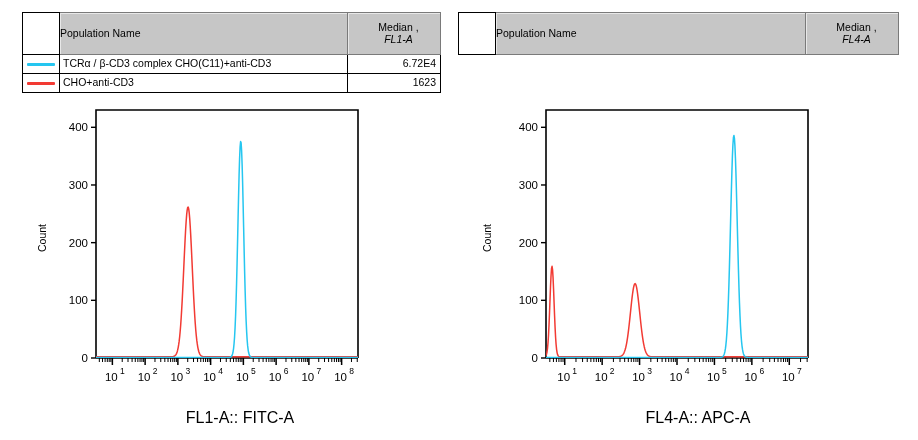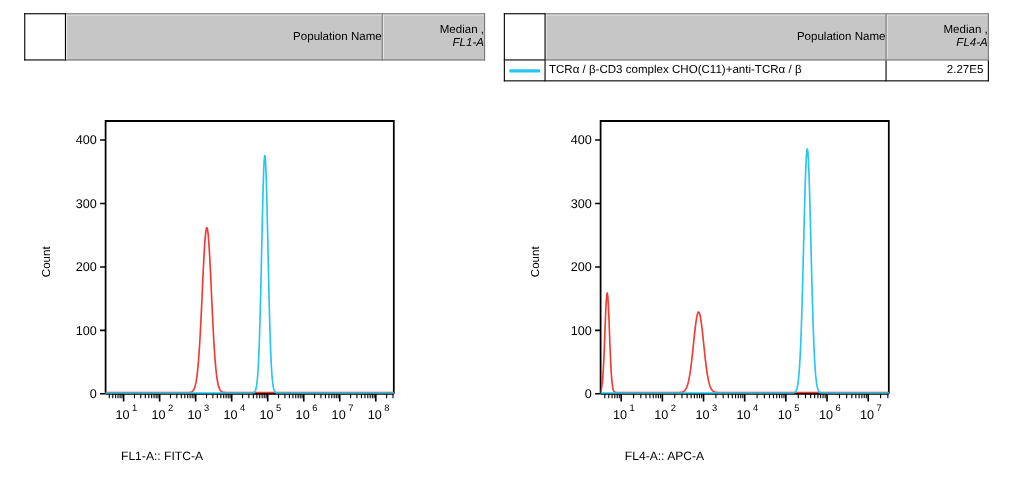--- a/index.html
+++ b/index.html
@@ -22,27 +22,27 @@
     line-height:1.12;
   }
   .legend-table td{
     border:1px solid #000;
     padding:0;
     vertical-align:middle;
     background:#fff;
   }
   .legend-table td.hdr{
     background:#c6c6c6;
-    text-align:right;
+    text-align:left;
     height:41px;
     border:1px solid #7a7a7a;
     box-shadow:inset 1px 1px 0 #e8e8e8;
   }
   .legend-table td.hdr.left-al{
-    text-align:right;
+    text-align:center;
     padding-left:9px;
   }
   .legend-table td.hdr.blank{
     background:#fff;
     border:1px solid #000;
     box-shadow:none;
   }
   .legend-table td.swatch-cell{
     height:18px;
     padding:0 4px;
@@ -65,21 +65,22 @@
     height:3px;
     border-radius:1px;
   }
   .hdr-line2{display:block;font-style:italic;}
 
   
   .plot-wrap{position:absolute;}
   .plot-svg{display:block;}
   .axis-title{
     position:absolute;
-    font-size:11px;
+    font-size:16px;
+    text-align:center;
     white-space:nowrap;
   }
   .ylab{
     position:absolute;
     font-size:10.5px;
     transform:rotate(-90deg);
     transform-origin:left top;
     white-space:nowrap;
   }
   text{font-family:"Liberation Sans", sans-serif;}
@@ -96,20 +97,34 @@
         <col style="width:93px">
       </colgroup>
     <tbody>
       <tr>
         <td class="hdr blank"></td>
         <td class="hdr">Population Name</td>
         <td class="hdr left-al">
           <span>Median ,</span>
           <span class="hdr-line2">FL1-A</span>
         </td>
+      </tr>
+      <tr>
+        <td class="swatch-cell">
+          <span class="swatch" style="background:#25c6f0"></span>
+        </td>
+        <td class="name-cell">TCRα / β-CD3 complex CHO(C11)+anti-CD3</td>
+        <td class="val-cell">6.72E4</td>
+      </tr>
+      <tr>
+        <td class="swatch-cell">
+          <span class="swatch" style="background:#f23a33"></span>
+        </td>
+        <td class="name-cell">CHO+anti-CD3</td>
+        <td class="val-cell">1623</td>
       </tr>
     </tbody>
   </table>
 
   <div class="plot-wrap" style="left:0px;top:104px;">
     <svg class="plot-svg" id="svg-left" width="460" height="290" viewBox="0 0 460 290">
         <path d="M 96 254 L 96 6 L 358 6 L 358 254" fill="none" stroke="#000" stroke-width="1.6"></path>
         <line x1="96" y1="254" x2="358" y2="254" stroke="#000" stroke-width="1.6"></line>
         <line x1="91" y1="254" x2="96" y2="254" stroke="#000" stroke-width="1.4"></line>
         <text x="88" y="258" text-anchor="end" font-size="11.5" fill="#000">0</text>
@@ -236,27 +251,20 @@
       </colgroup>
     <tbody>
       <tr>
         <td class="hdr blank"></td>
         <td class="hdr">Population Name</td>
         <td class="hdr left-al">
           <span>Median ,</span>
           <span class="hdr-line2">FL4-A</span>
         </td>
       </tr>
-      <tr>
-        <td class="swatch-cell">
-          <span class="swatch" style="background:#25c6f0"></span>
-        </td>
-        <td class="name-cell">TCRα / β-CD3 complex CHO(C11)+anti-TCRα / β</td>
-        <td class="val-cell">2.27E5</td>
-      </tr>
     </tbody>
   </table>
 
   <div class="plot-wrap" style="left:0px;top:104px;">
     <svg class="plot-svg" id="svg-right" width="460" height="290" viewBox="0 0 460 290">
         <path d="M 88 254 L 88 6 L 350 6 L 350 254" fill="none" stroke="#000" stroke-width="1.6"></path>
         <line x1="88" y1="254" x2="350" y2="254" stroke="#000" stroke-width="1.6"></line>
         <line x1="83" y1="254" x2="88" y2="254" stroke="#000" stroke-width="1.4"></line>
         <text x="80" y="258" text-anchor="end" font-size="11.5" fill="#000">0</text>
         <line x1="83" y1="196.32558139534885" x2="88" y2="196.32558139534885" stroke="#000" stroke-width="1.4"></line>

